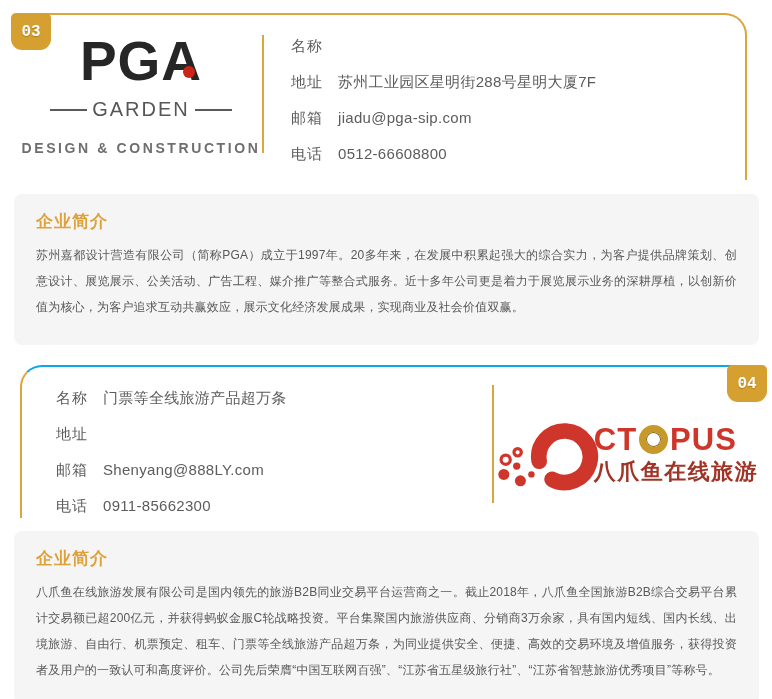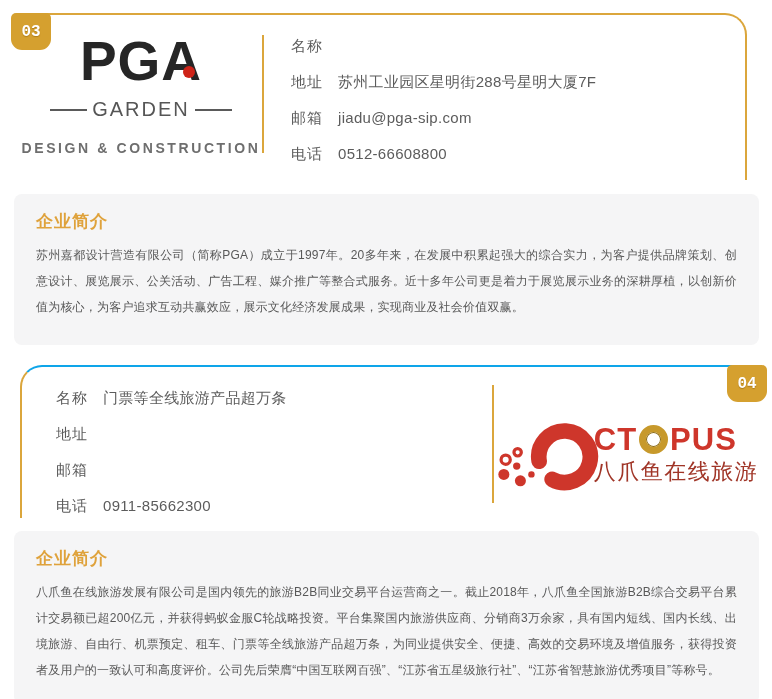--- a/index.html
+++ b/index.html
@@ -57,21 +57,21 @@
   .garden-text{padding:0 5px;font-size:20px;letter-spacing:2px;font-weight:500;}
   .pga-tagline{font-size:14px;letter-spacing:2.6px;color:#6e6e6e;font-weight:bold;margin-top:19px;}
 
   
   .octo-block{flex:1;display:flex;align-items:center;justify-content:center;padding-top:26px;}
   .octo-logo{display:flex;align-items:center;}
   .octo-mark{flex:0 0 auto;}
   .octo-col{display:flex;flex-direction:column;margin-left:-6px;}
   .octo-word{font-size:31px;font-weight:bold;color:#CE362B;letter-spacing:1px;line-height:30px;display:flex;align-items:center;}
   .gold-o{display:inline-block;width:15px;height:15px;border:7px solid #C7992B;border-radius:50%;margin:0 2px;box-shadow:inset 0 0 0 1px #8a6a14;}
-  .octo-cn{font-size:22px;font-weight:normal;color:#A03527;letter-spacing:1.5px;margin-top:2px;}
+  .octo-cn{font-size:22px;font-weight:bold;color:#A03527;letter-spacing:1.5px;margin-top:2px;}
 
   
   .panel{
     background:#F5F5F6;border-radius:8px;box-sizing:border-box;
     padding:15px 22px 14px 22px;
   }
   .panel-1{margin:14px 13px 0 14px;min-height:151px;}
   .panel-2{margin:13px 13px 0 14px;min-height:173px;}
   .panel-title{font-size:17px;font-weight:bold;color:#DFA23B;letter-spacing:1px;margin:1px 0 9px 0;}
   .panel-text{font-size:12px;color:#585858;line-height:26px;margin:0;text-align:justify;letter-spacing:.2px;}
@@ -128,20 +128,21 @@
       <div class="info">
         <div class="info-row">
           <span class="info-label">名称</span>
           <span class="info-value">门票等全线旅游产品超万条</span>
         </div>
         <div class="info-row">
           <span class="info-label">地址</span>
         </div>
         <div class="info-row">
           <span class="info-label">邮箱</span>
+          <span class="info-value">Shenyang@888LY.com</span>
         </div>
         <div class="info-row">
           <span class="info-label">电话</span>
           <span class="info-value">0911-85662300</span>
         </div>
       </div>
       <div class="vdivider"></div>
       <div class="octo-block">
         <div class="octo-logo">
           <svg class="octo-mark" width="104" height="92" viewBox="0 0 112 100">

